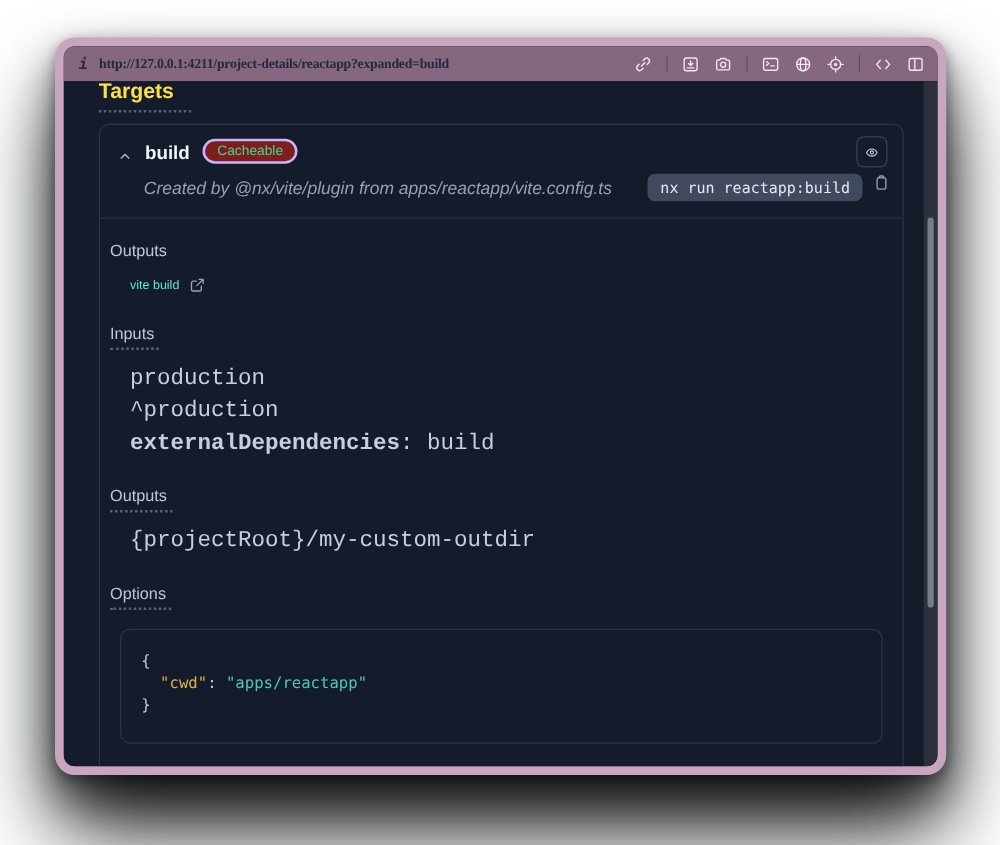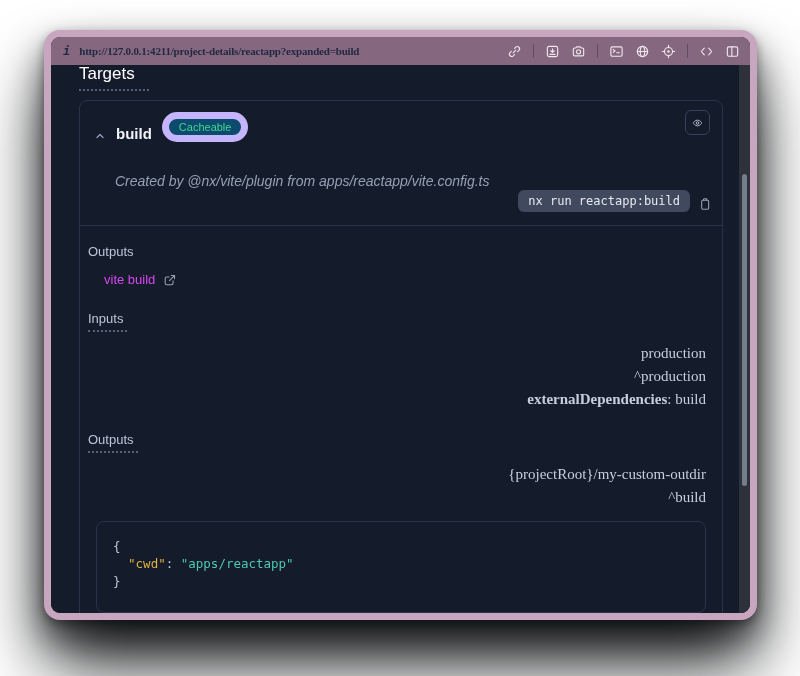--- a/index.html
+++ b/index.html
@@ -27,53 +27,53 @@
   .tb-divider{width:1px;height:14px;background:rgba(42,30,44,.35);}
 
   
   .content{position:relative;flex:1;background:#141b2b;overflow:hidden;
     padding:0 27px 0 28px;}
   .scroll-track{position:absolute;top:0;right:0;bottom:0;width:11px;background:#2c313c;}
   .scroll-thumb{position:absolute;top:109px;left:3px;width:5px;height:312px;border-radius:3px;
     background:#747d89;}
 
   .page-title{margin-top:-5px;display:inline-block;}
-  .page-title span{display:inline-block;color:#ffffff;font-size:17px;font-weight:normal;
+  .page-title span{display:inline-block;color:#fde047;font-size:17px;font-weight:bold;
     padding-bottom:5px;border-bottom:2px dotted #53627c;padding-right:14px;}
 
   
   .card{border:1px solid #2b3349;border-radius:8px;margin-top:9px;background:#141b2b;}
   .card-header{position:relative;padding:11px 12px 0 14px;display:flex;align-items:flex-end;gap:10px;}
   .chev{display:flex;align-items:center;}
   .chev svg{stroke:#94a3b8;fill:none;stroke-width:1.6;stroke-linecap:round;stroke-linejoin:round;}
   .target-name{color:#f1f5f9;font-size:15px;font-weight:bold;}
-  .badge{font-size:11px;color:#41d693;border:7px solid #c4b5fd;background:#0c4a6e;
+  .badge{font-size:11px;color:#41d693;border:2px solid #c4b5fd;background:#7f1d1d;
     border-radius:999px;padding:2.5px 10px;line-height:1;}
   .eye-btn{position:absolute;right:12px;top:9px;width:25px;height:25px;border:1px solid #39415a;
     border-radius:6px;display:flex;align-items:center;justify-content:center;cursor:pointer;background:transparent;}
   .eye-btn svg{stroke:#cdd5e0;fill:none;stroke-width:1.2;}
 
   .created-row{display:flex;align-items:center;justify-content:space-between;
     padding:8px 10px 13px 35px;border-bottom:1px solid #2b3349;}
   .created-text{color:#94a0b3;font-size:14px;font-style:italic;}
-  .run-wrap{display:flex;align-items:flex-end;gap:8px;margin-top:40px;}
+  .run-wrap{display:flex;align-items:flex-start;gap:8px;}
   .run-pill{background:#40495d;color:#e6eaf0;font-family:"DejaVu Sans Mono",monospace;
     font-size:12px;padding:5px 10px;border-radius:6px;line-height:1;}
   .copy-btn{display:flex;align-items:center;cursor:pointer;}
   .copy-btn svg{stroke:#9aa4b2;fill:none;stroke-width:1.2;stroke-linejoin:round;}
 
   .card-body{padding:2px 16px 26px 8px;}
   .sec-label{margin-top:24px;font-size:13px;color:#bcc7d7;}
   .sec-label.first{margin-top:16px;}
   .sec-label span{display:inline-block;}
   .sec-label.dotted span{border-bottom:2px dotted #53627c;padding-bottom:4px;padding-right:4px;}
-  .sec-item{margin:13px 0 0 16px;font-family:Liberation Serif, serif;font-size:15px;
-    color:#c6cfdb;text-align:right;}
+  .sec-item{margin:13px 0 0 16px;font-family:Liberation Mono, monospace;font-size:18px;
+    color:#c6cfdb;}
   .sec-item + .sec-item{margin-top:6px;}
-  .cmd-item{margin:13px 0 0 16px;font-size:13px;color:#d946ef;display:flex;align-items:center;gap:8px;}
+  .cmd-item{margin:13px 0 0 16px;font-size:10px;color:#5eead4;display:flex;align-items:center;gap:8px;}
   .ext-link{display:flex;align-items:center;cursor:pointer;}
   .ext-link svg{stroke:#9aa4b2;fill:none;stroke-width:1.2;stroke-linecap:round;stroke-linejoin:round;}
   .bold-key{font-weight:bold;}
 
   .json-block{margin:15px 0 0 8px;border:1px solid #2b3349;border-radius:8px;
     padding:16px 14px 22px 16px;font-family:"DejaVu Sans Mono",monospace;font-size:12.5px;
     line-height:1.38;color:#c3cad6;}
   .json-key{color:#e2b340;}
   .json-val{color:#4ec9b0;}
 </style>
@@ -200,22 +200,24 @@
           </div>
           <div class="sec-item">production</div>
           <div class="sec-item">^production</div>
           <div class="sec-item"><span class="bold-key">externalDependencies</span><span>: build</span></div>
 
           <div class="sec-label dotted">
             <span>Outputs</span>
           </div>
           <div class="sec-item">{projectRoot}/my-custom-outdir</div>
 
-          <div class="sec-item">^build</div>
-
+
+          <div class="sec-label dotted">
+            <span>Options</span>
+          </div>
           <div class="json-block">
             <div>{</div>
             <div>&nbsp;&nbsp;<span class="json-key">"cwd"</span><span>: </span><span class="json-val">"apps/reactapp"</span></div>
             <div>}</div>
           </div>
 
         </div>
       </div>
 
       

